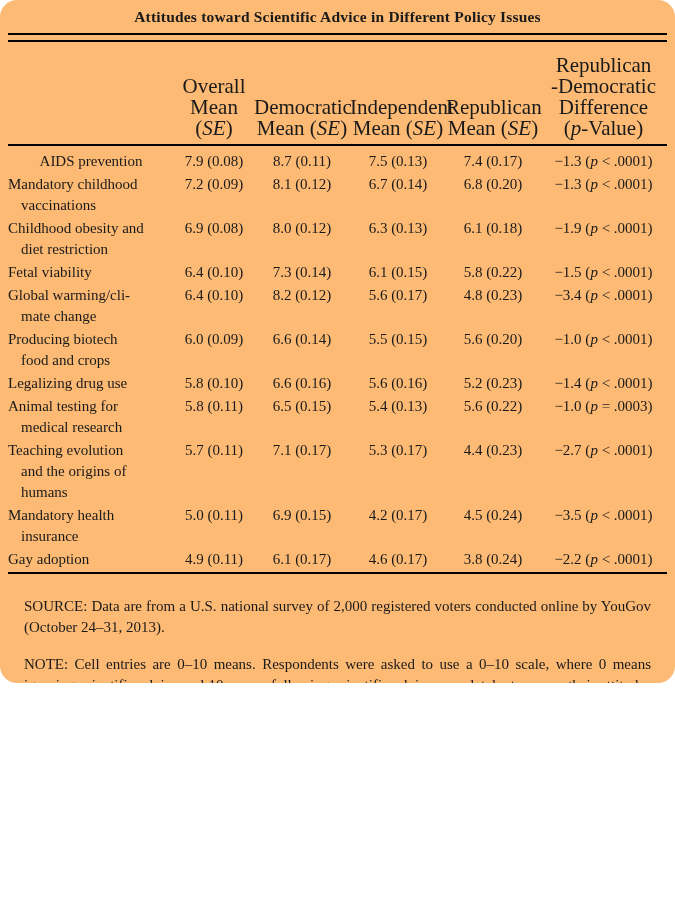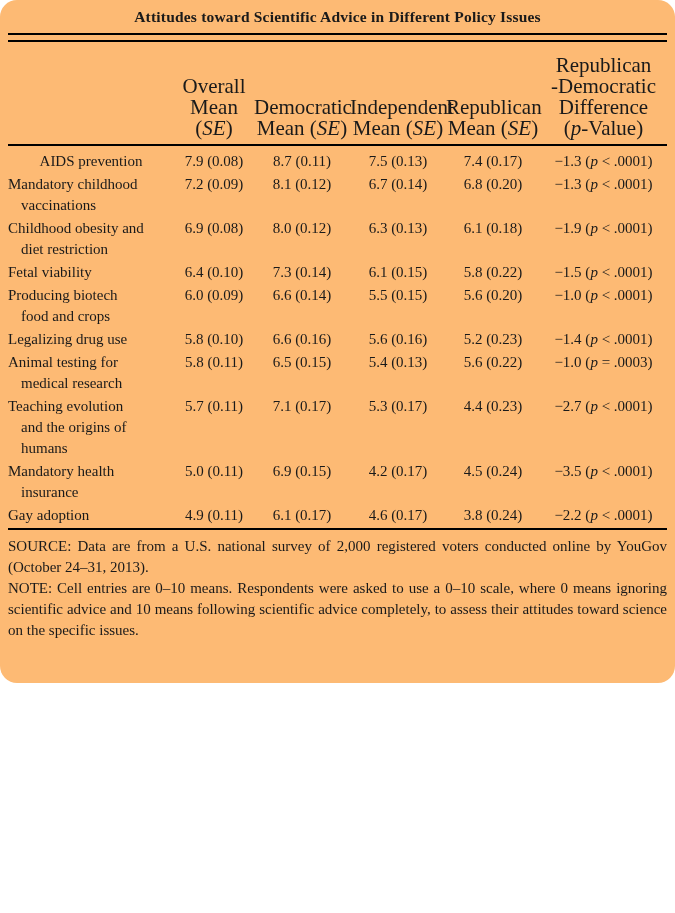--- a/index.html
+++ b/index.html
@@ -31,21 +31,21 @@
   tbody td {
     vertical-align: top; text-align: center;
     padding: 0 0 2px 0; line-height: 21px; white-space: nowrap;
   }
   tbody tr:first-child td { padding-top: 5px; text-align: center; }
   td.lbl { text-align: left; white-space: normal; }
   td.lbl div:not(:first-child) { padding-left: 13px; }
   td.diff { text-align: center; }
   .it { font-style: italic; }
   .footer { padding-top: 6px; line-height: 21px; text-align: justify; }
-  .footer p { margin: 0; }
+  .footer p { margin: 16px; }
 </style>
 </head>
 <body>
 
 <div class="page">
   <div class="title">Attitudes toward Scientific Advice in Different Policy Issues</div>
   <div class="double-rule"></div>
 
   <table>
     <colgroup>
@@ -127,20 +127,32 @@
             <div></div>
           </td>
         <td>6.4 (0.10)</td>
         <td>7.3 (0.14)</td>
         <td>6.1 (0.15)</td>
         <td>5.8 (0.22)</td>
         <td class="diff"><span>−1.5 (</span><span class="it">p</span><span> &lt; .0001)</span></td>
       </tr>
       <tr>
         <td class="lbl">
+            <div>Global warming/cli-</div>
+            <div>mate change</div>
+            <div></div>
+          </td>
+        <td>6.4 (0.10)</td>
+        <td>8.2 (0.12)</td>
+        <td>5.6 (0.17)</td>
+        <td>4.8 (0.23)</td>
+        <td class="diff"><span>−3.4 (</span><span class="it">p</span><span> &lt; .0001)</span></td>
+      </tr>
+      <tr>
+        <td class="lbl">
             <div>Producing biotech</div>
             <div>food and crops</div>
             <div></div>
           </td>
         <td>6.0 (0.09)</td>
         <td>6.6 (0.14)</td>
         <td>5.5 (0.15)</td>
         <td>5.6 (0.20)</td>
         <td class="diff"><span>−1.0 (</span><span class="it">p</span><span> &lt; .0001)</span></td>
       </tr>

